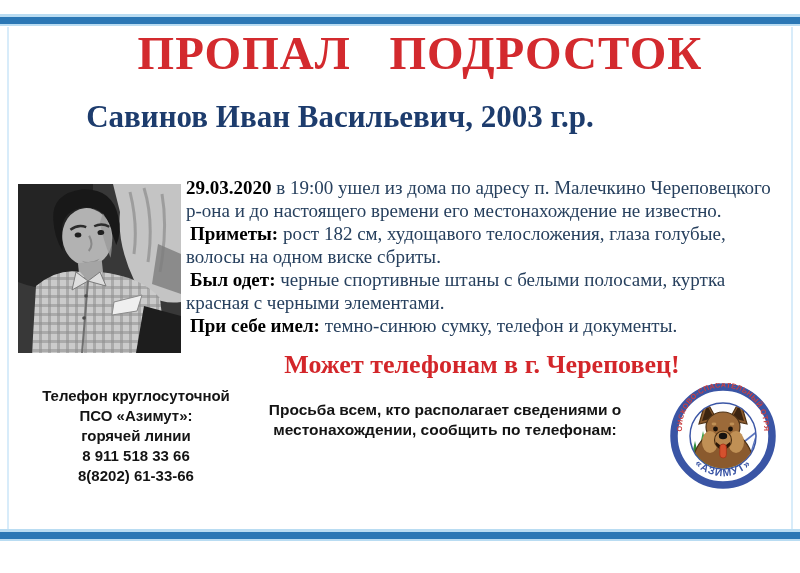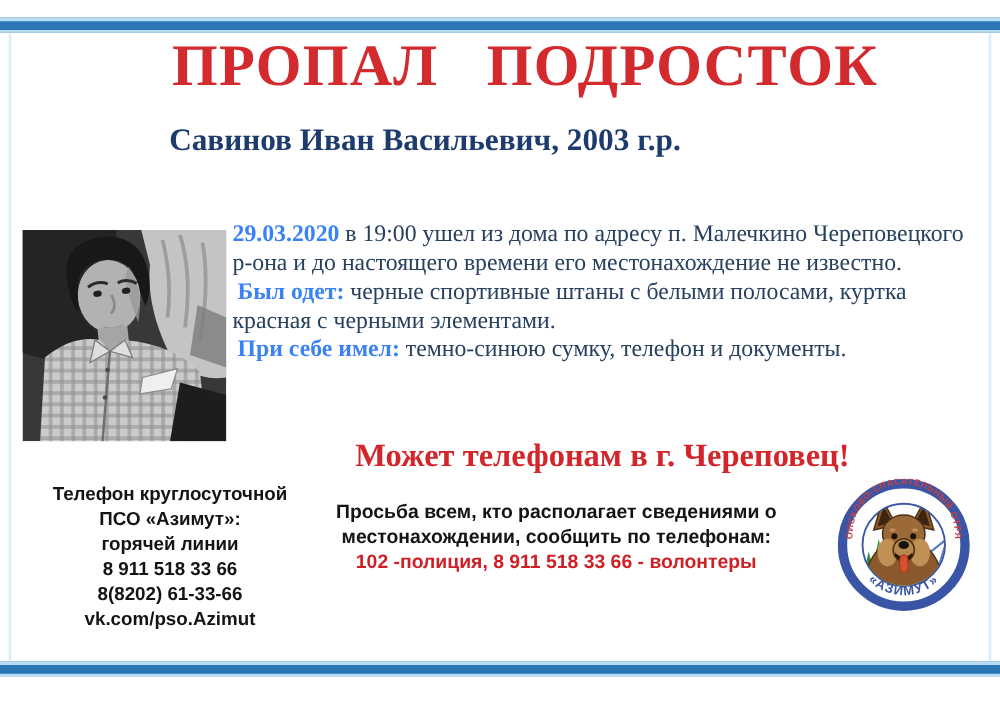--- a/index.html
+++ b/index.html
@@ -14,30 +14,30 @@
   .vedge{position:absolute;top:27px;height:502px;width:2px;background:#d8ecfa;}
   .vedge.left{left:7px;}
   .vedge.right{left:791px;}
 
   .title{
     position:absolute;top:26px;left:0;width:800px;text-align:center;
     font-size:47px;font-weight:bold;color:#d32a2e;letter-spacing:1px;word-spacing:26px;padding-left:20px;
   }
   .subtitle{
     position:absolute;top:99px;left:0;width:680px;text-align:center;
-    font-size:25px;font-weight:bold;color:#1d3c6d;
+    font-size:31px;font-weight:bold;color:#1d3c6d;
   }
   .photo{position:absolute;left:18px;top:184px;width:163px;height:169px;}
   .desc{
     position:absolute;left:186px;top:176px;width:592px;
     font-size:19px;line-height:23px;color:#27405e;
   }
   .desc p{margin:0;}
   .desc p.ind{text-indent:4px;}
-  .desc b{color:#3b82f6;text-align:center;}
+  .desc b{color:#000000;text-align:center;}
   .maybe{
     position:absolute;left:186px;top:350px;width:592px;text-align:center;
     font-size:26px;font-weight:bold;color:#d3262a;
   }
   .hotline{
     position:absolute;left:16px;top:386px;width:240px;text-align:center;
     font-family:"Liberation Sans",sans-serif;font-weight:bold;
     font-size:15px;line-height:20px;color:#141414;
   }
   .plea{
@@ -96,39 +96,38 @@
       <path d="M70,97 L64,169" stroke="#6f6f6f" stroke-width="2" fill="none"></path>
       <circle cx="68" cy="112" r="1.8" fill="#4a4a4a"></circle>
       <circle cx="66" cy="134" r="1.8" fill="#4a4a4a"></circle>
       <polygon points="96,118 124,111 119,127 94,131" fill="#efefef" stroke="#8a8a8a" stroke-width="1"></polygon>
       <path d="M126,122 L163,132 L163,169 L118,169 Z" fill="#1d1d1d"></path>
     </g>
   </svg>
 
   <div class="desc">
     <p><b>29.03.2020</b><span> в 19:00 ушел из дома по адресу п. Малечкино Череповецкого р-она и до настоящего времени его местонахождение не известно.</span></p>
+    <p class="ind"><b>Приметы:</b><span> рост 182 см, худощавого телосложения, глаза голубые, волосы на одном виске сбриты.</span></p>
     <p class="ind"><b>Был одет:</b><span> черные спортивные штаны с белыми полосами, куртка красная с черными элементами.</span></p>
     <p class="ind"><b>При себе имел:</b><span> темно-синюю сумку, телефон и документы.</span></p>
   </div>
 
   <div class="maybe">Может телефонам в г. Череповец!</div>
 
   <div class="hotline">
     <div>Телефон круглосуточной</div>
     <div>ПСО «Азимут»:</div>
     <div>горячей линии</div>
     <div>8 911 518 33 66</div>
     <div>8(8202) 61-33-66</div>
-    <div>vk.com/pso.Azimut</div>
   </div>
 
   <div class="plea">
     <div>Просьба всем, кто располагает сведениями о</div>
     <div>местонахождении, сообщить по телефонам:</div>
-    <div class="phones">102 -полиция, 8 911 518 33 66 - волонтеры</div>
   </div>
 
   <svg class="logo" viewBox="0 0 106 106" aria-hidden="true">
     <defs>
       <clipPath id="sceneclip">
           <circle cx="53" cy="53" r="32.5"></circle>
         </clipPath>
       <path id="arcTop" d="M 12.2,49.4 A 41,41 0 1 1 93.8,49.4" fill="none"></path>
       <path id="arcBottom" d="M 13.6,60 A 40,40 0 0 0 92.4,60" fill="none"></path>
     </defs>

